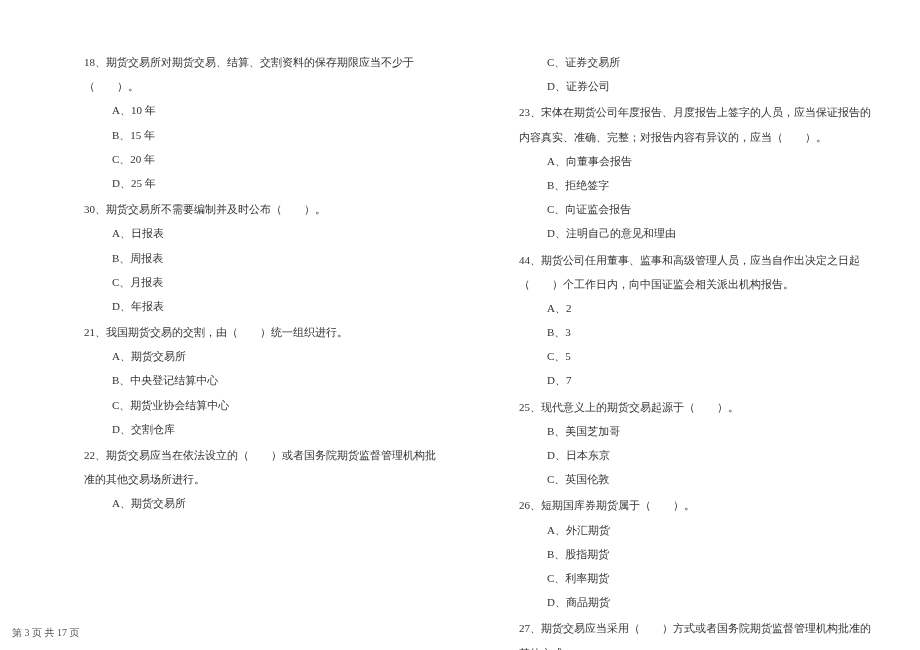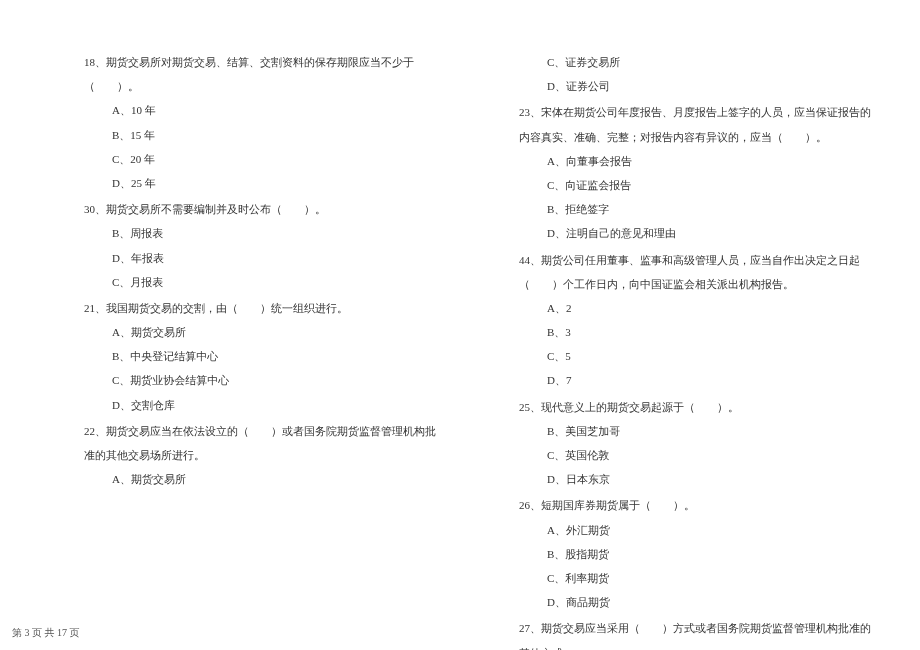--- a/index.html
+++ b/index.html
@@ -57,23 +57,24 @@
       <span class="q-text">18、期货交易所对期货交易、结算、交割资料的保存期限应当不少于（　　）。</span>
       <span class="option">A、10 年</span>
       <span class="option">B、15 年</span>
       <span class="option">C、20 年</span>
       <span class="option">D、25 年</span>
     </div>
 
 
     <div class="question">
       <span class="q-text">30、期货交易所不需要编制并及时公布（　　）。</span>
+      <span class="option">A、日报表</span>
       <span class="option">B、周报表</span>
+      <span class="option">C、月报表</span>
       <span class="option">D、年报表</span>
-      <span class="option">C、月报表</span>
     </div>
 
     <div class="question">
       <span class="q-text">21、我国期货交易的交割，由（　　）统一组织进行。</span>
       <span class="option">A、期货交易所</span>
       <span class="option">B、中央登记结算中心</span>
       <span class="option">C、期货业协会结算中心</span>
       <span class="option">D、交割仓库</span>
     </div>
 
@@ -88,38 +89,38 @@
   <div class="column">
 
     <div class="question">
       <span class="option">C、证券交易所</span>
       <span class="option">D、证券公司</span>
     </div>
 
     <div class="question">
       <span class="q-text">23、宋体在期货公司年度报告、月度报告上签字的人员，应当保证报告的内容真实、准确、完整；对报告内容有异议的，应当（　　）。</span>
       <span class="option">A、向董事会报告</span>
+      <span class="option">B、拒绝签字</span>
       <span class="option">C、向证监会报告</span>
-      <span class="option">B、拒绝签字</span>
       <span class="option">D、注明自己的意见和理由</span>
     </div>
 
     <div class="question">
       <span class="q-text">44、期货公司任用董事、监事和高级管理人员，应当自作出决定之日起（　　）个工作日内，向中国证监会相关派出机构报告。</span>
       <span class="option">A、2</span>
       <span class="option">B、3</span>
       <span class="option">C、5</span>
       <span class="option">D、7</span>
     </div>
 
     <div class="question">
       <span class="q-text">25、现代意义上的期货交易起源于（　　）。</span>
       <span class="option">B、美国芝加哥</span>
+      <span class="option">D、日本东京</span>
       <span class="option">C、英国伦敦</span>
-      <span class="option">D、日本东京</span>
     </div>
 
     <div class="question">
       <span class="q-text">26、短期国库券期货属于（　　）。</span>
       <span class="option">A、外汇期货</span>
       <span class="option">B、股指期货</span>
       <span class="option">C、利率期货</span>
       <span class="option">D、商品期货</span>
     </div>
 

